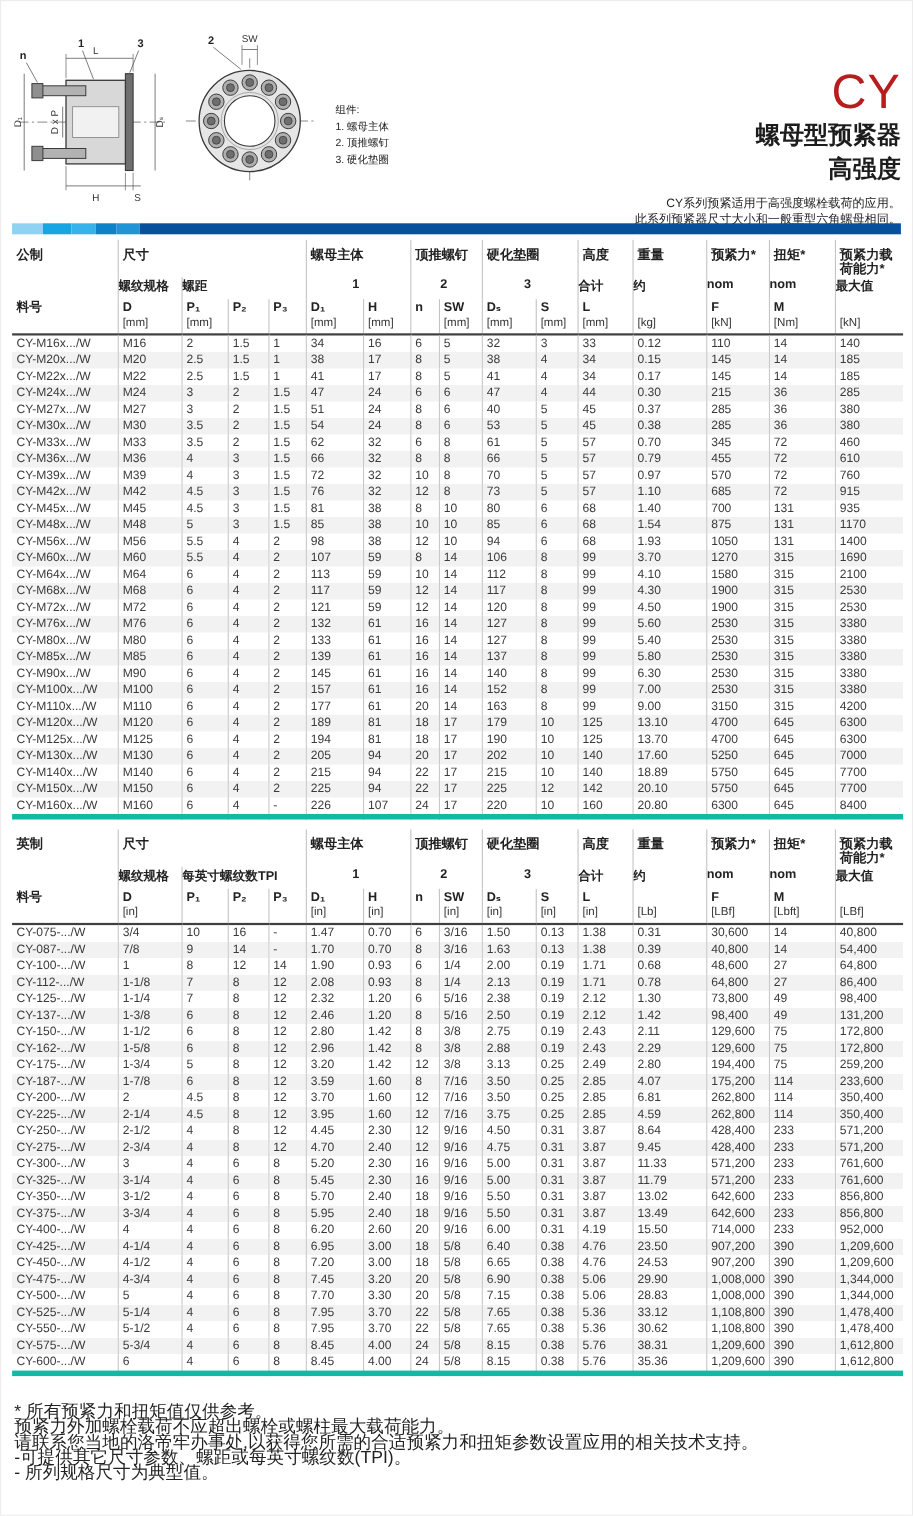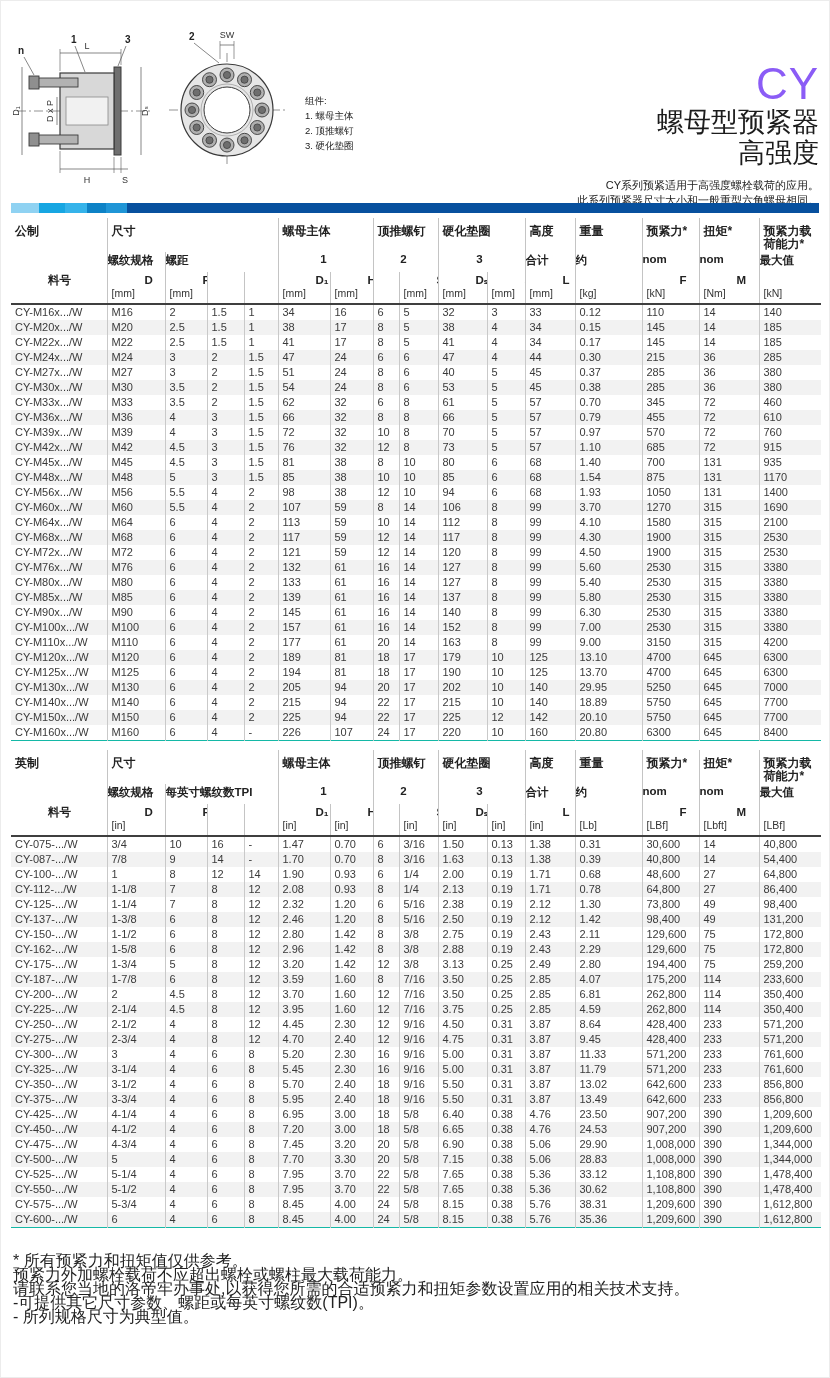--- a/index.html
+++ b/index.html
@@ -4,38 +4,38 @@
 <style>
   html,body{margin:0;padding:0;background:#fff;}
   body{font-family:"Liberation Sans","DejaVu Sans",sans-serif;color:#222;}
   .page{position:relative;width:830px;height:1378px;background:#fff;border:1px solid #ececec;box-sizing:border-box;overflow:hidden;}
 
   
   .top{display:flex;padding:26px 10px 0 12px;height:170px;box-sizing:content-box;}
   .drawings{flex:1;display:flex;align-items:flex-start;}
   .legend{margin:66px 0 0 14px;font-size:9.5px;line-height:15px;color:#222;}
   .titleblock{width:330px;text-align:right;padding-top:34px;}
-  .title-main{font-size:44px;line-height:46px;font-weight:400;color:#8b5cf6;letter-spacing:1px;}
-  .title-sub{font-size:27px;line-height:31px;font-weight:400;color:#1c1c1c;}
+  .title-main{font-size:44px;line-height:46px;font-weight:400;color:#b91c1c;letter-spacing:1px;}
+  .title-sub{font-size:22px;line-height:31px;font-weight:700;color:#1c1c1c;}
   .title-desc{margin-top:9px;font-size:11px;line-height:15px;color:#222;}
 
   
   .bar{display:flex;height:10px;margin:6px 10px 0 10px;}
   .bar div{height:100%;}
 
   
-  table{border-collapse:collapse;table-layout:fixed;width:810px;margin:0 10px;font-size:11px;border-bottom:1px solid #14b8a6;}
+  table{border-collapse:collapse;table-layout:fixed;width:810px;margin:0 10px;font-size:11px;border-bottom:5px solid #14b8a6;}
   th,td{overflow:hidden;white-space:nowrap;}
   thead th{text-align:left;vertical-align:top;border-left:1px solid #c4c4c4;}
   thead tr th:first-child{border-left:none;}
   tr.grp th{font-size:12px;font-weight:bold;padding:7px 4px 1px 4px;white-space:normal;line-height:13px;}
   tr.sub th{font-size:11.5px;font-weight:bold;padding:1px 4px 4px 0;}
   tr.sub th.c{text-align:center;}
   tr.units th{padding:2px 4px 4px 4px;border-bottom:2px solid #3f3f3f;}
-  tr.units .sym{font-weight:bold;font-size:11.5px;line-height:13px;min-height:13px;margin-left:33px;}
+  tr.units .sym{font-weight:bold;font-size:11.5px;line-height:13px;min-height:13px;}
   tr.units .unit{font-weight:normal;font-size:10.5px;line-height:12px;min-height:12px;color:#333;}
   tbody td{padding:1px 4px;line-height:13px;height:13px;border-left:1px solid #c9c9c9;color:#3a3a3a;}
   tbody tr td:first-child{border-left:none;}
   tbody tr:nth-child(even){background:#f2f2f2;}
   .tbl-gap{height:9px;}
 
   
   .footnotes{margin:26px 12px 0 12px;font-size:16px;line-height:14px;color:#222;}
 
   
@@ -739,21 +739,21 @@
           <td>6</td>
           <td>4</td>
           <td>2</td>
           <td>205</td>
           <td>94</td>
           <td>20</td>
           <td>17</td>
           <td>202</td>
           <td>10</td>
           <td>140</td>
-          <td>29.95</td>
+          <td>17.60</td>
           <td>5250</td>
           <td>645</td>
           <td>7000</td>
         </tr>
         <tr>
           <td>CY-M140x.../W</td>
           <td>M140</td>
           <td>6</td>
           <td>4</td>
           <td>2</td>
@@ -1241,20 +1241,38 @@
           <td>9/16</td>
           <td>5.50</td>
           <td>0.31</td>
           <td>3.87</td>
           <td>13.49</td>
           <td>642,600</td>
           <td>233</td>
           <td>856,800</td>
         </tr>
         <tr>
+          <td>CY-400-.../W</td>
+          <td>4</td>
+          <td>4</td>
+          <td>6</td>
+          <td>8</td>
+          <td>6.20</td>
+          <td>2.60</td>
+          <td>20</td>
+          <td>9/16</td>
+          <td>6.00</td>
+          <td>0.31</td>
+          <td>4.19</td>
+          <td>15.50</td>
+          <td>714,000</td>
+          <td>233</td>
+          <td>952,000</td>
+        </tr>
+        <tr>
           <td>CY-425-.../W</td>
           <td>4-1/4</td>
           <td>4</td>
           <td>6</td>
           <td>8</td>
           <td>6.95</td>
           <td>3.00</td>
           <td>18</td>
           <td>5/8</td>
           <td>6.40</td>

